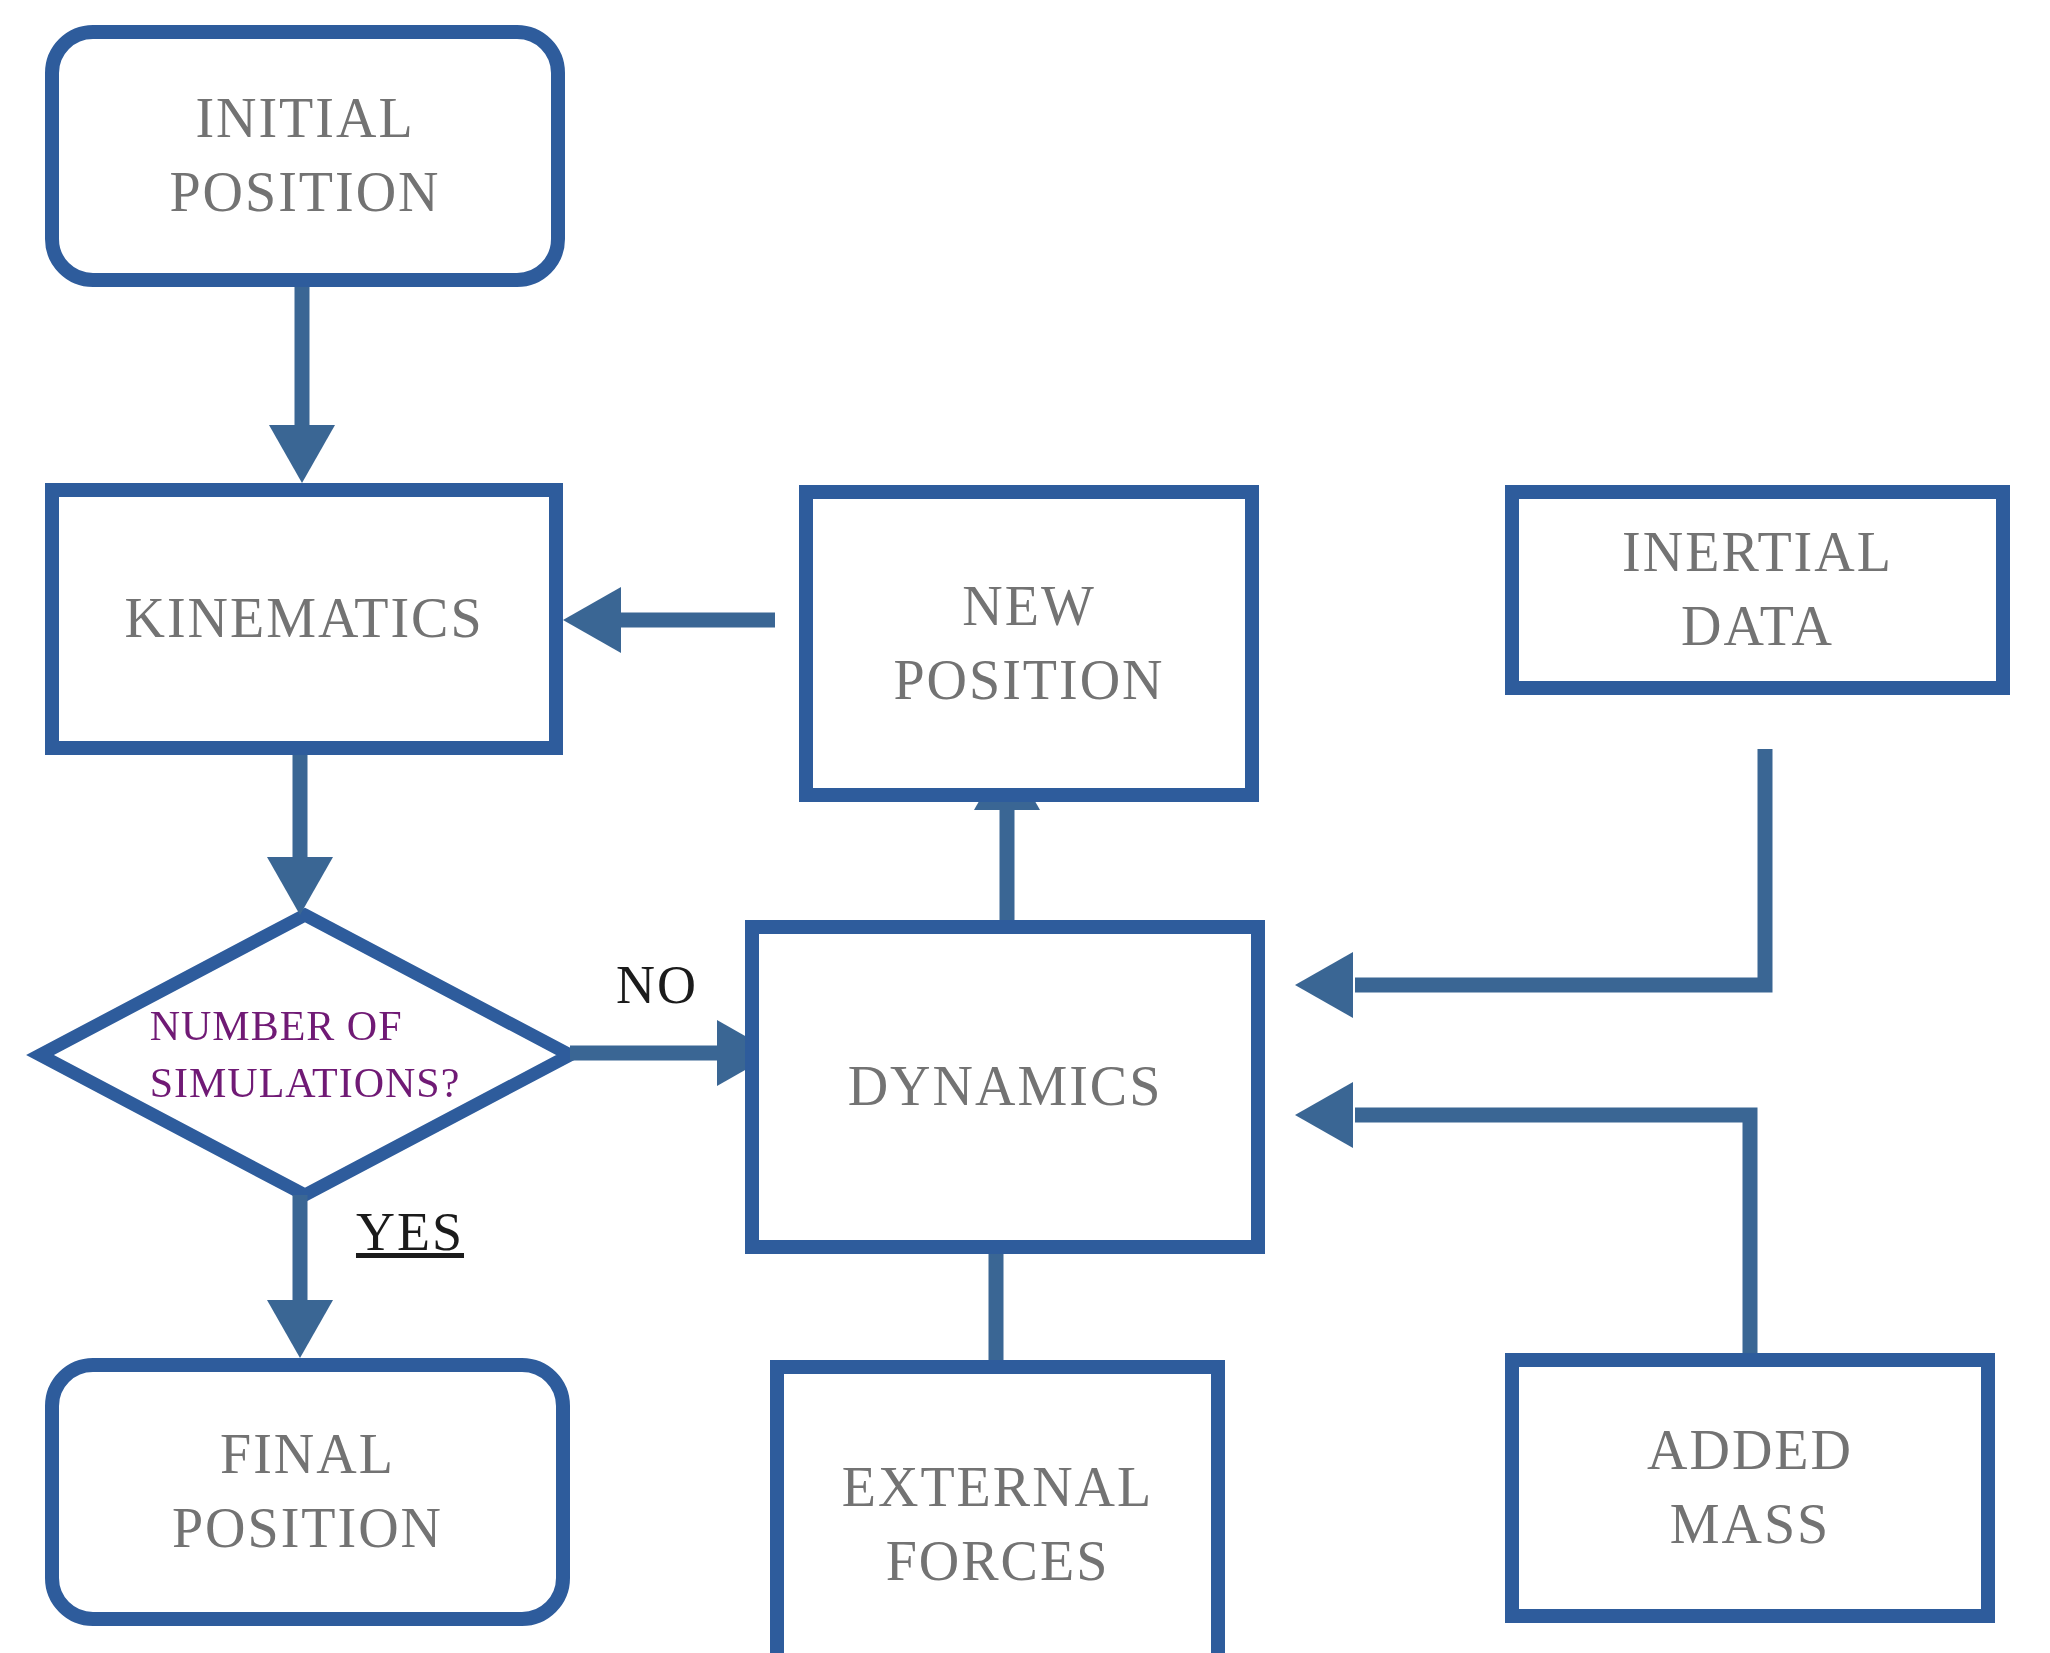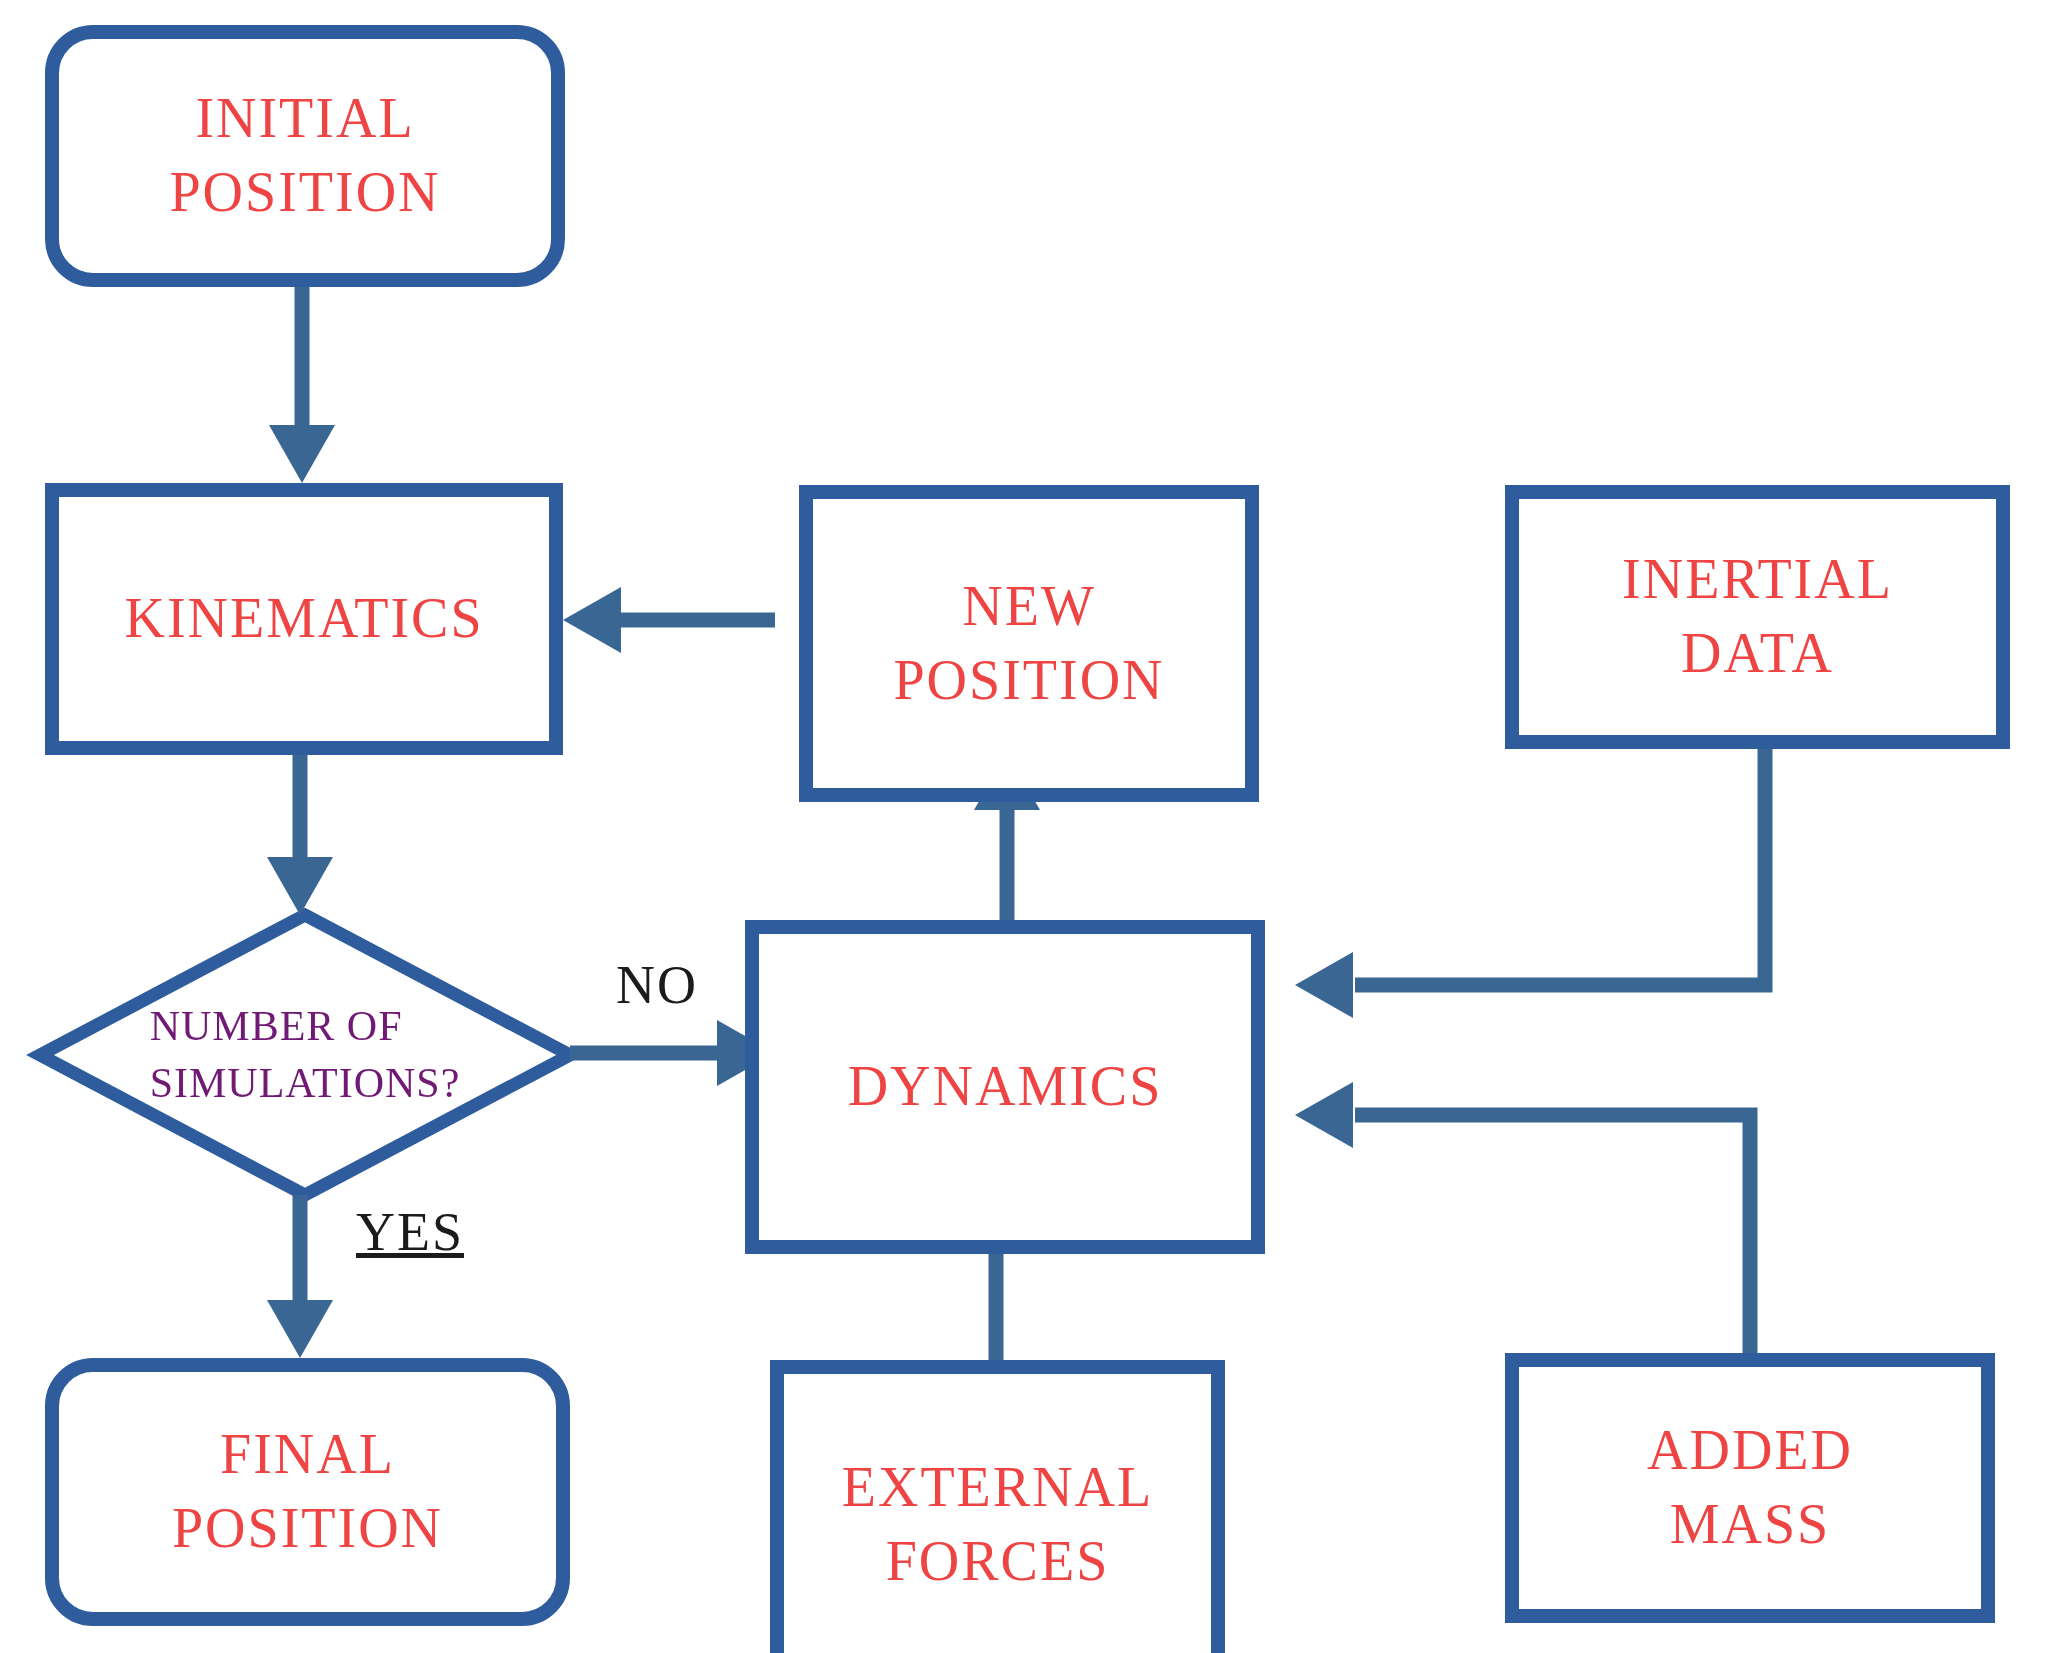--- a/index.html
+++ b/index.html
@@ -25,35 +25,35 @@
   .node {
     position: absolute;
     box-sizing: border-box;
     border: 14px solid #2e5c9c;
     background: #ffffff;
     display: flex;
     align-items: center;
     justify-content: center;
     text-align: center;
     white-space: pre-line;
-    color: #ef4444;
+    color: #737373;
     font-size: 56px;
     letter-spacing: 2px;
     line-height: 1.32;
   }
   .rounded {
     border-radius: 48px;
   }
   .node-initial   { left: 45px;   top: 25px;   width: 520px; height: 262px; }
   .node-kinematics{ left: 45px;   top: 483px;  width: 518px; height: 272px; }
   .node-final     { left: 45px;   top: 1358px; width: 525px; height: 268px; }
   .node-new       { left: 775px;  top: 485px;  width: 460px; height: 317px; margin-left: 24px; }
   .node-dynamics  { left: 745px;  top: 920px;  width: 520px; height: 334px; }
   .node-external  { left: 770px;  top: 1360px; width: 455px; height: 330px; }
-  .node-inertial  { left: 1505px; top: 485px;  width: 505px; height: 264px; }
+  .node-inertial  { left: 1505px; top: 485px;  width: 505px; height: 210px; }
   .node-added     { left: 1505px; top: 1353px; width: 490px; height: 270px; }
   .diamond-label {
     position: absolute;
     left: 85px;
     top: 975px;
     width: 440px;
     height: 160px;
     display: flex;
     align-items: center;
     justify-content: center;

